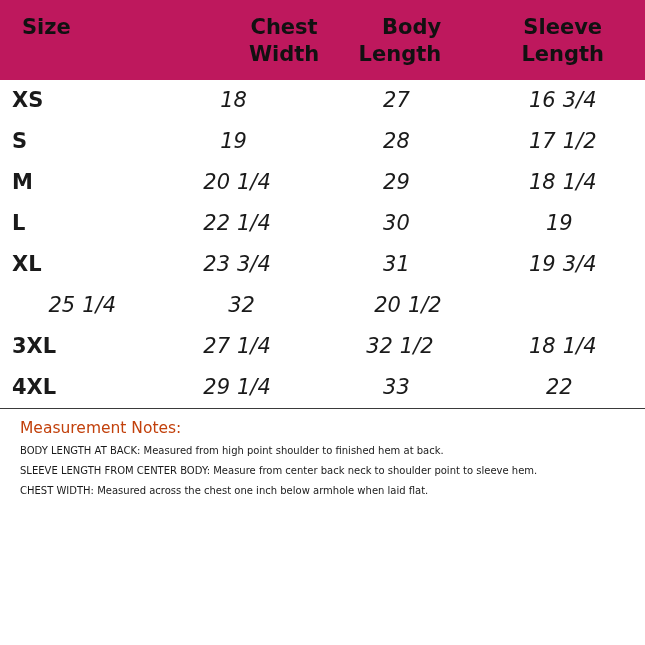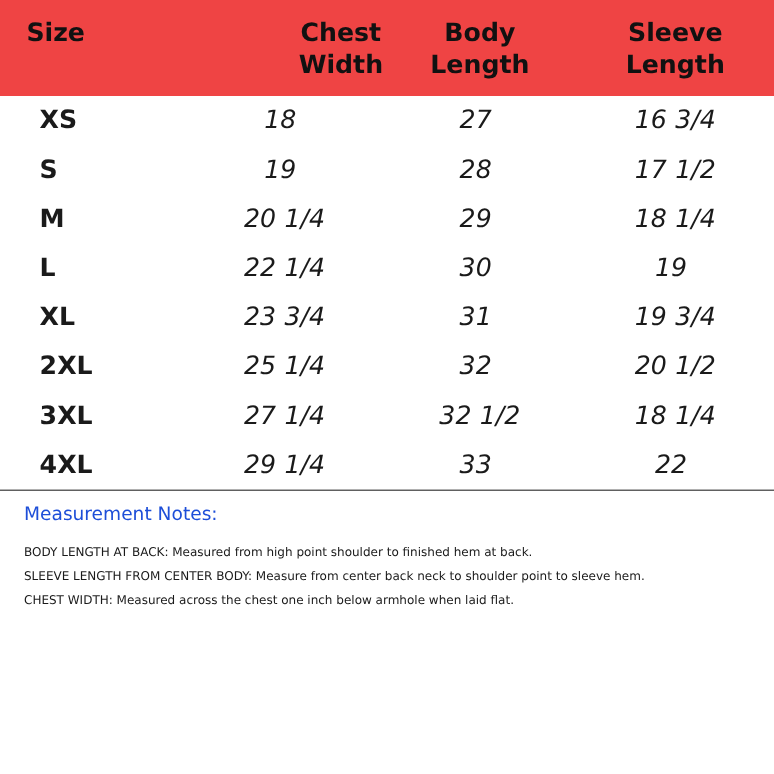--- a/index.html
+++ b/index.html
@@ -15,39 +15,39 @@
     overflow: hidden;
   }
   .sheet {
     width: 645px;
     height: 645px;
     position: relative;
     box-sizing: border-box;
   }
   
   .table-head {
-    background: #ef4444;
+    background: #be185d;
     display: flex;
     width: 100%;
     box-sizing: border-box;
     padding: 14px 0 12px 0;
   }
   .th {
     font-weight: bold;
     font-size: 21px;
     color: #111;
     text-align: center;
     line-height: 1.28;
     display: flex;
     align-items: flex-start;
     justify-content: center;
   }
   .col-size   { width: 24%; justify-content: flex-start; padding-left: 22px; box-sizing: border-box; }
   .col-chest  { width: 25.5%; justify-content: flex-end; }
-  .col-body   { width: 25%; }
+  .col-body   { width: 25%; text-align: right; }
   .col-sleeve { width: 25.5%; }
 
   .th .stack { display: block; }
 
   
   .rows {
     width: 100%;
   }
   .row {
     display: flex;
@@ -56,21 +56,21 @@
     height: 41px;
   }
   .cell {
     font-size: 21px;
     text-align: center;
     color: #1a1a1a;
   }
   .cell.size {
     font-weight: bold;
     text-align: left;
-    padding-left: 33px;
+    padding-left: 12px;
     box-sizing: border-box;
   }
   .num {
     display: inline-block;
     font-style: italic;
   }
   .num .whole { }
   .num .frac { margin-left: 7px; }
 
   
@@ -80,22 +80,22 @@
     width: 100%;
   }
 
   
   .notes {
     padding: 10px 16px 0 20px;
     box-sizing: border-box;
   }
   .notes-title {
     font-size: 15.5px;
-    margin-bottom: 17px;
-    color: #1d4ed8;
+    margin-bottom: 7px;
+    color: #c2410c;
   }
   .note {
     font-size: 10px;
     line-height: 1.32;
     margin-bottom: 7px;
     color: #1a1a1a;
   }
   .note .lead { }
 </style>
 </head>
@@ -160,21 +160,20 @@
     </div>
 
     <div class="row">
       <div class="cell size col-size">XL</div>
       <div class="cell col-chest"><span class="num"><span class="whole">23</span><span class="frac">3/4</span></span></div>
       <div class="cell col-body"><span class="num"><span class="whole">31</span><span class="frac"></span></span></div>
       <div class="cell col-sleeve"><span class="num"><span class="whole">19</span><span class="frac">3/4</span></span></div>
     </div>
 
     <div class="row">
-      <div class="cell size col-size">2XL</div>
       <div class="cell col-chest"><span class="num"><span class="whole">25</span><span class="frac">1/4</span></span></div>
       <div class="cell col-body"><span class="num"><span class="whole">32</span><span class="frac"></span></span></div>
       <div class="cell col-sleeve"><span class="num"><span class="whole">20</span><span class="frac">1/2</span></span></div>
     </div>
 
     <div class="row">
       <div class="cell size col-size">3XL</div>
       <div class="cell col-chest"><span class="num"><span class="whole">27</span><span class="frac">1/4</span></span></div>
       <div class="cell col-body"><span class="num"><span class="whole">32</span><span class="frac">1/2</span></span></div>
       <div class="cell col-sleeve"><span class="num"><span class="whole">18</span><span class="frac">1/4</span></span></div>

